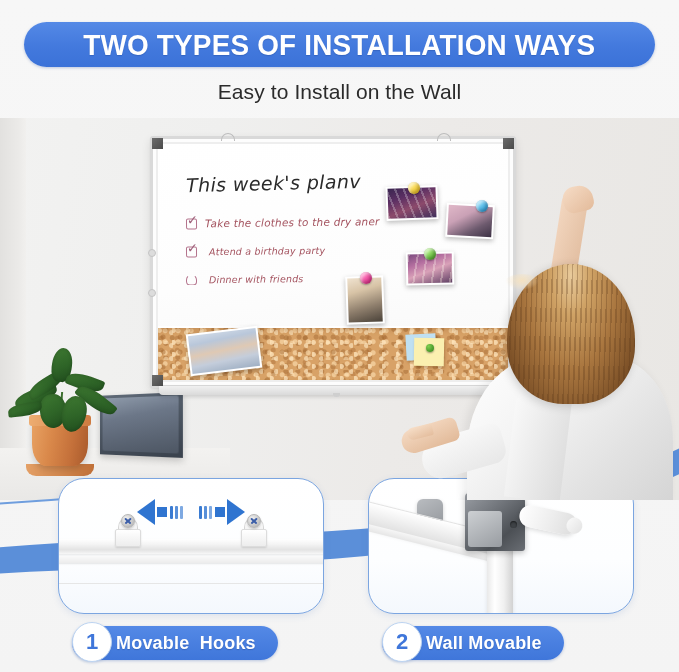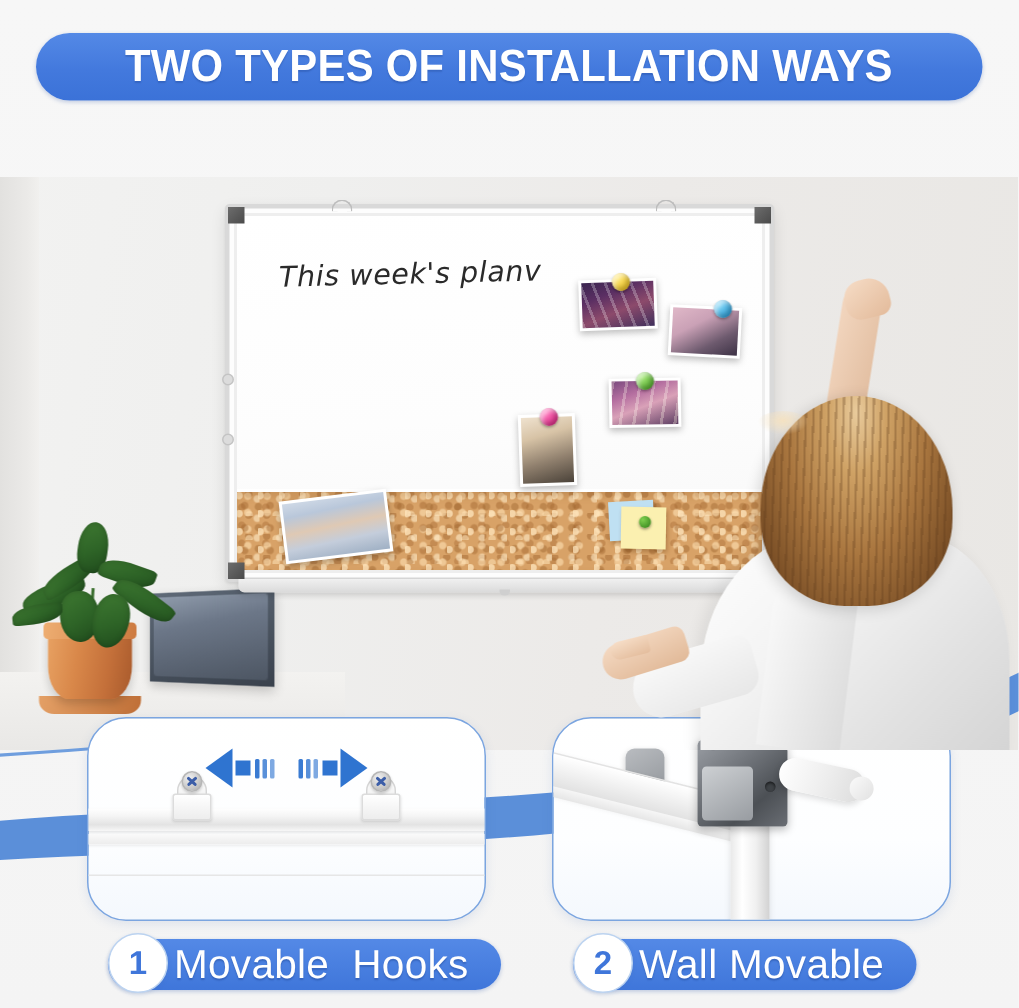--- a/index.html
+++ b/index.html
@@ -475,21 +475,21 @@
   .cap-2 { left: 382px; }
   .cap-pill {
     height: 34px;
     background: linear-gradient(180deg,#5489e6,#3f76da);
     border-radius: 18px;
     display: flex; align-items: center;
     padding: 0 22px 0 44px;
     box-shadow: 0 1px 3px rgba(50,90,170,.3);
   }
   .cap-pill span {
-    color: #fff; font-size: 27px; font-weight: normal;
+    color: #fff; font-size: 18px; font-weight: bold;
     letter-spacing: .2px; white-space: pre;
     text-shadow: 0 1px 1px rgba(20,50,120,.3);
   }
   .cap-num {
     position: absolute; left: 0; top: 0;
     width: 40px; height: 40px; border-radius: 50%;
     background: #ffffff;
     border: 1.6px solid #bcd3f0;
     display: flex; align-items: center; justify-content: center;
     color: #3f76da; font-size: 22px; font-weight: bold;
@@ -500,20 +500,21 @@
 </head>
 <body>
 
 <div id="canvas">
 
   <div class="header-wrap">
     <div class="title-pill">
       <span>TWO TYPES OF INSTALLATION WAYS</span>
     </div>
   </div>
+  <div class="subtitle">Easy to Install on the Wall</div>
 
   <div id="scene">
     <div class="wall"></div>
     <div class="wall-corner"></div>
     <div class="desk"></div>
 
     <div class="laptop"></div>
     <div class="saucer"></div>
     <div class="pot"></div>
     <div>
@@ -533,20 +534,34 @@
       <div class="board-hook" style="left:68px;"></div>
       <div class="board-hook" style="right:62px;"></div>
       <div class="board-clip" style="top:110px;"></div>
       <div class="board-clip" style="top:150px;"></div>
 
       <div class="board-inner">
         <div class="board-white">
 
           <div class="hw-title">This week's planv</div>
 
+          <div class="todo-list">
+            <div class="todo-row r1">
+              <div class="todo-box checked"></div>
+              <div class="todo-text">Take the clothes to the dry aner</div>
+            </div>
+            <div class="todo-row r2">
+              <div class="todo-box checked"></div>
+              <div class="todo-text">Attend a birthday party</div>
+            </div>
+            <div class="todo-row r3">
+              <div class="todo-box open"></div>
+              <div class="todo-text">Dinner with friends</div>
+            </div>
+          </div>
 
           <div class="photo" style="left:228px;top:42px;width:52px;height:34px;transform:rotate(-2deg);">
             <div class="pic pic-party1"></div>
           </div>
           <div class="magnet" style="left:250px;top:38px;background:radial-gradient(circle at 33% 28%,#ffe877,#e3b30c);"></div>
 
           <div class="photo" style="left:288px;top:60px;width:48px;height:34px;transform:rotate(3deg);">
             <div class="pic pic-party2"></div>
           </div>
           <div class="magnet" style="left:318px;top:56px;background:radial-gradient(circle at 33% 28%,#7fd4f5,#1a90cf);"></div>

